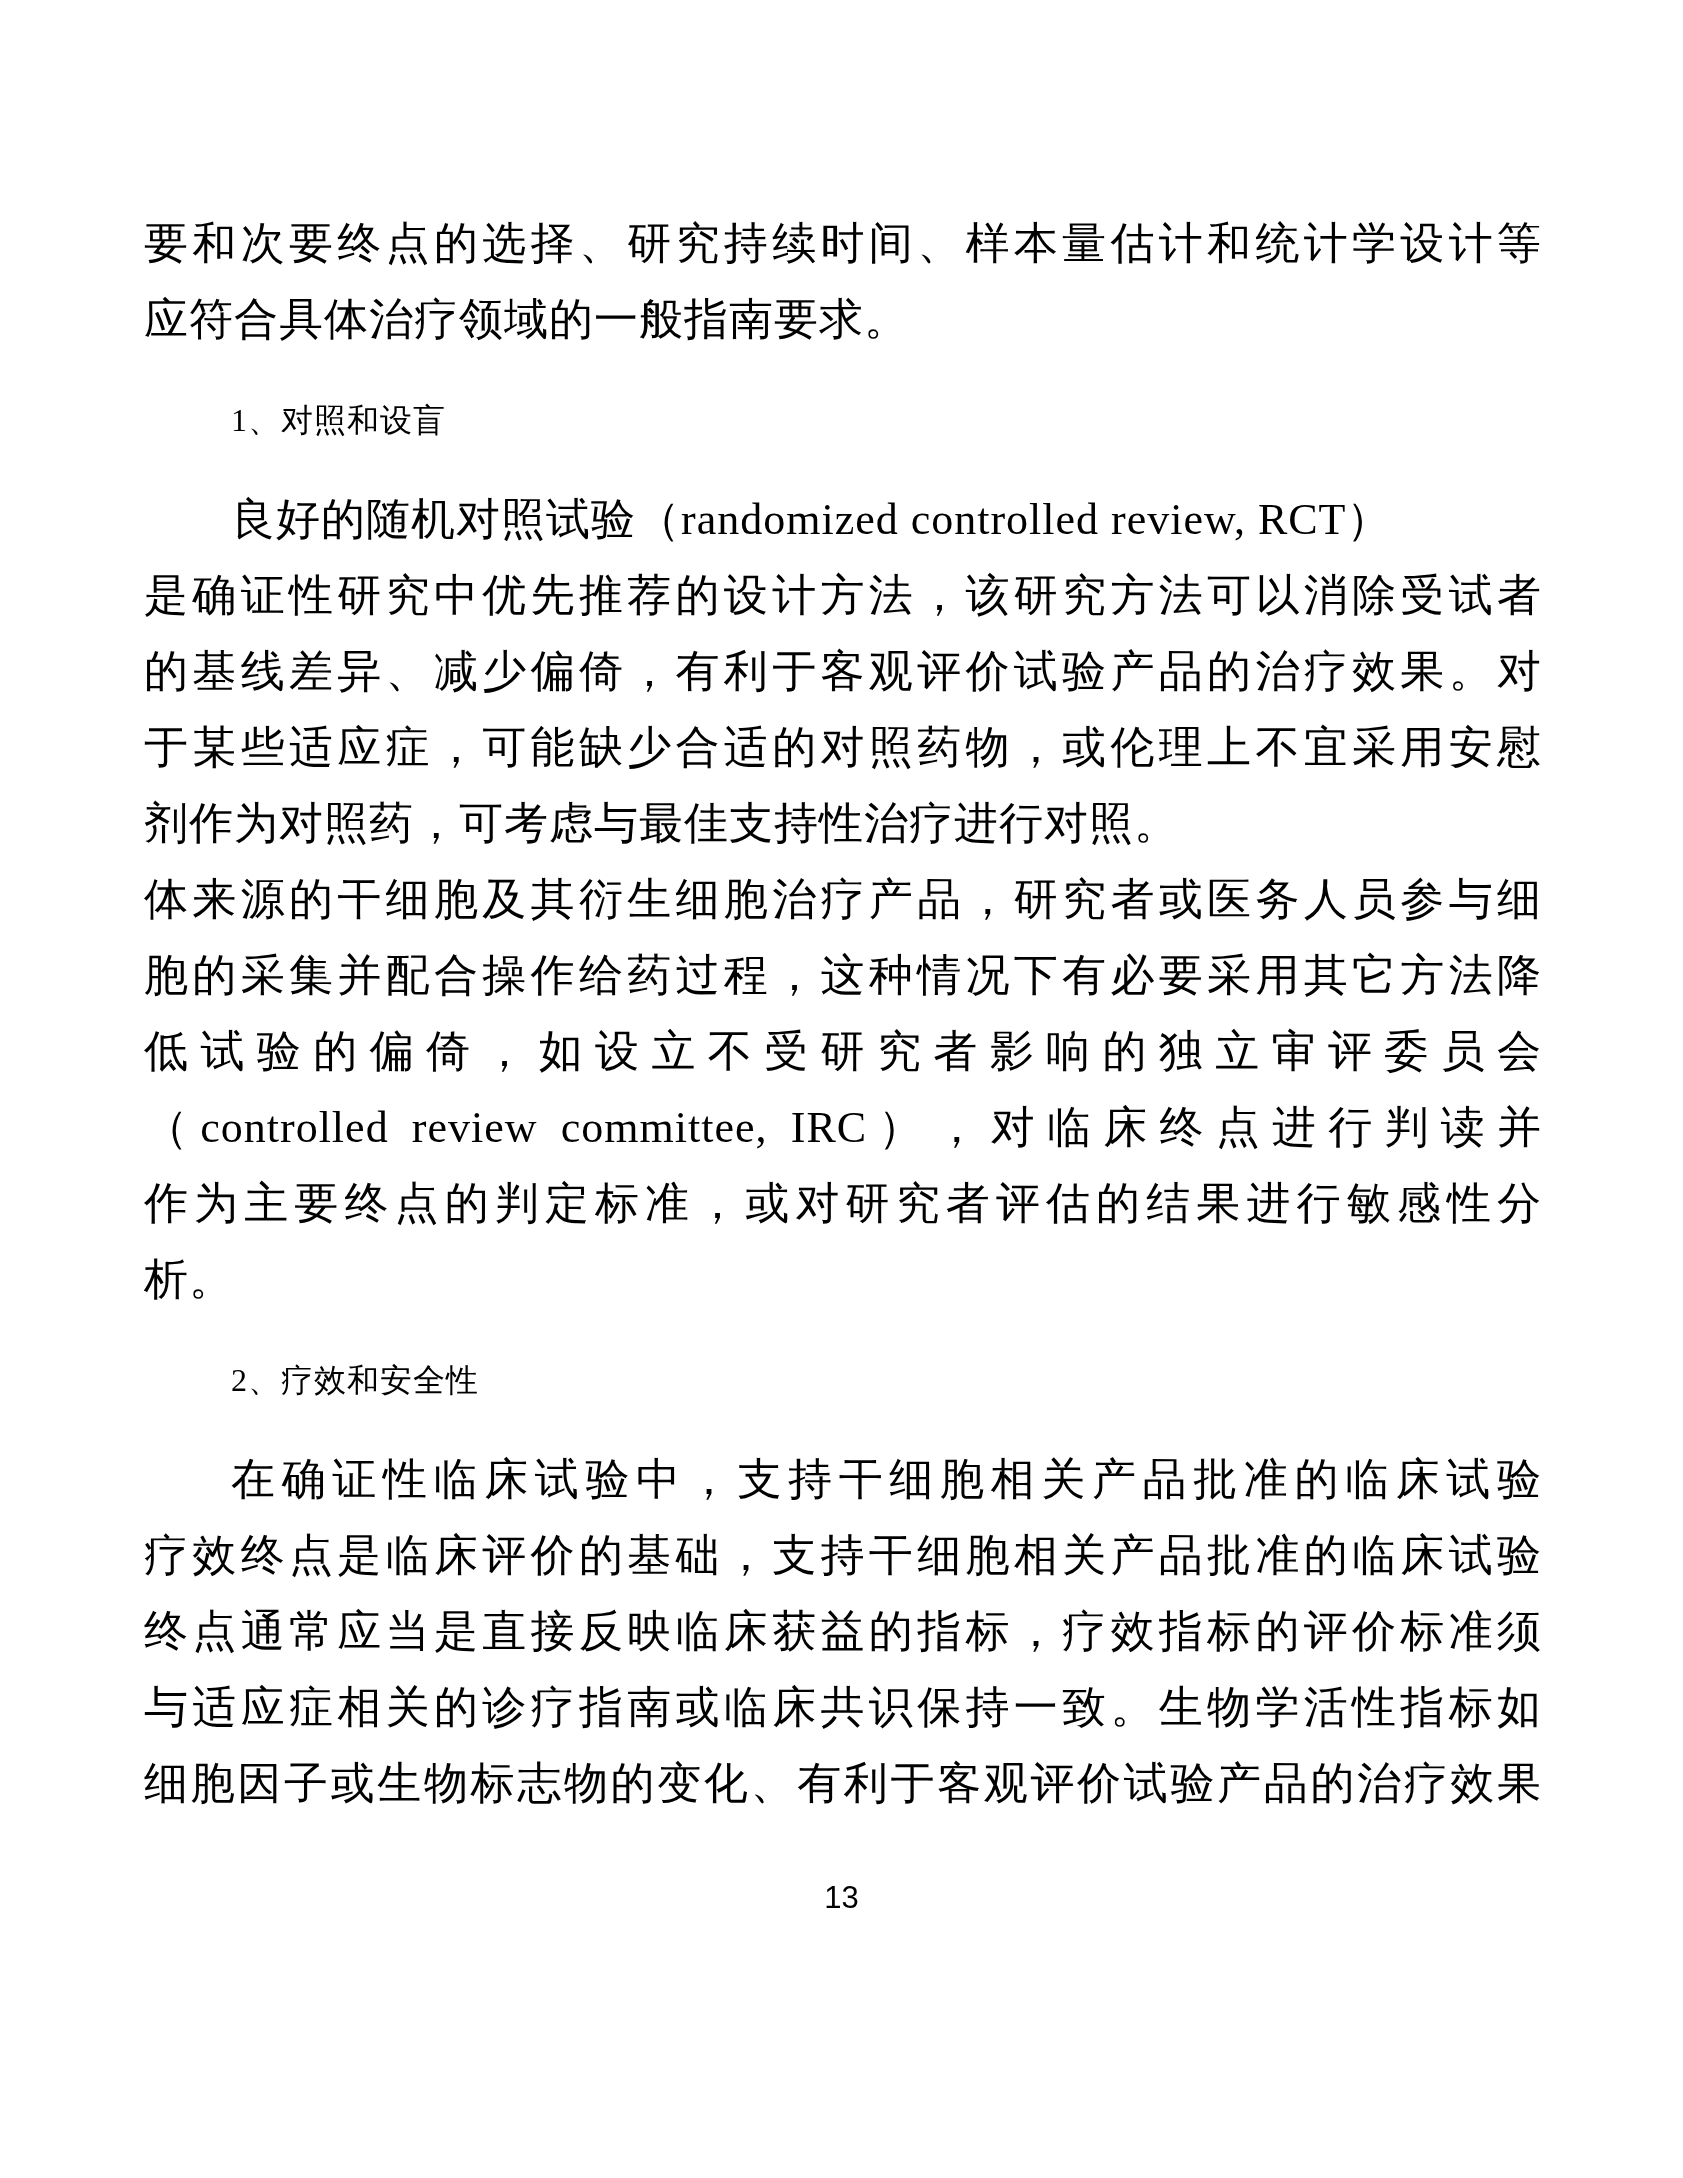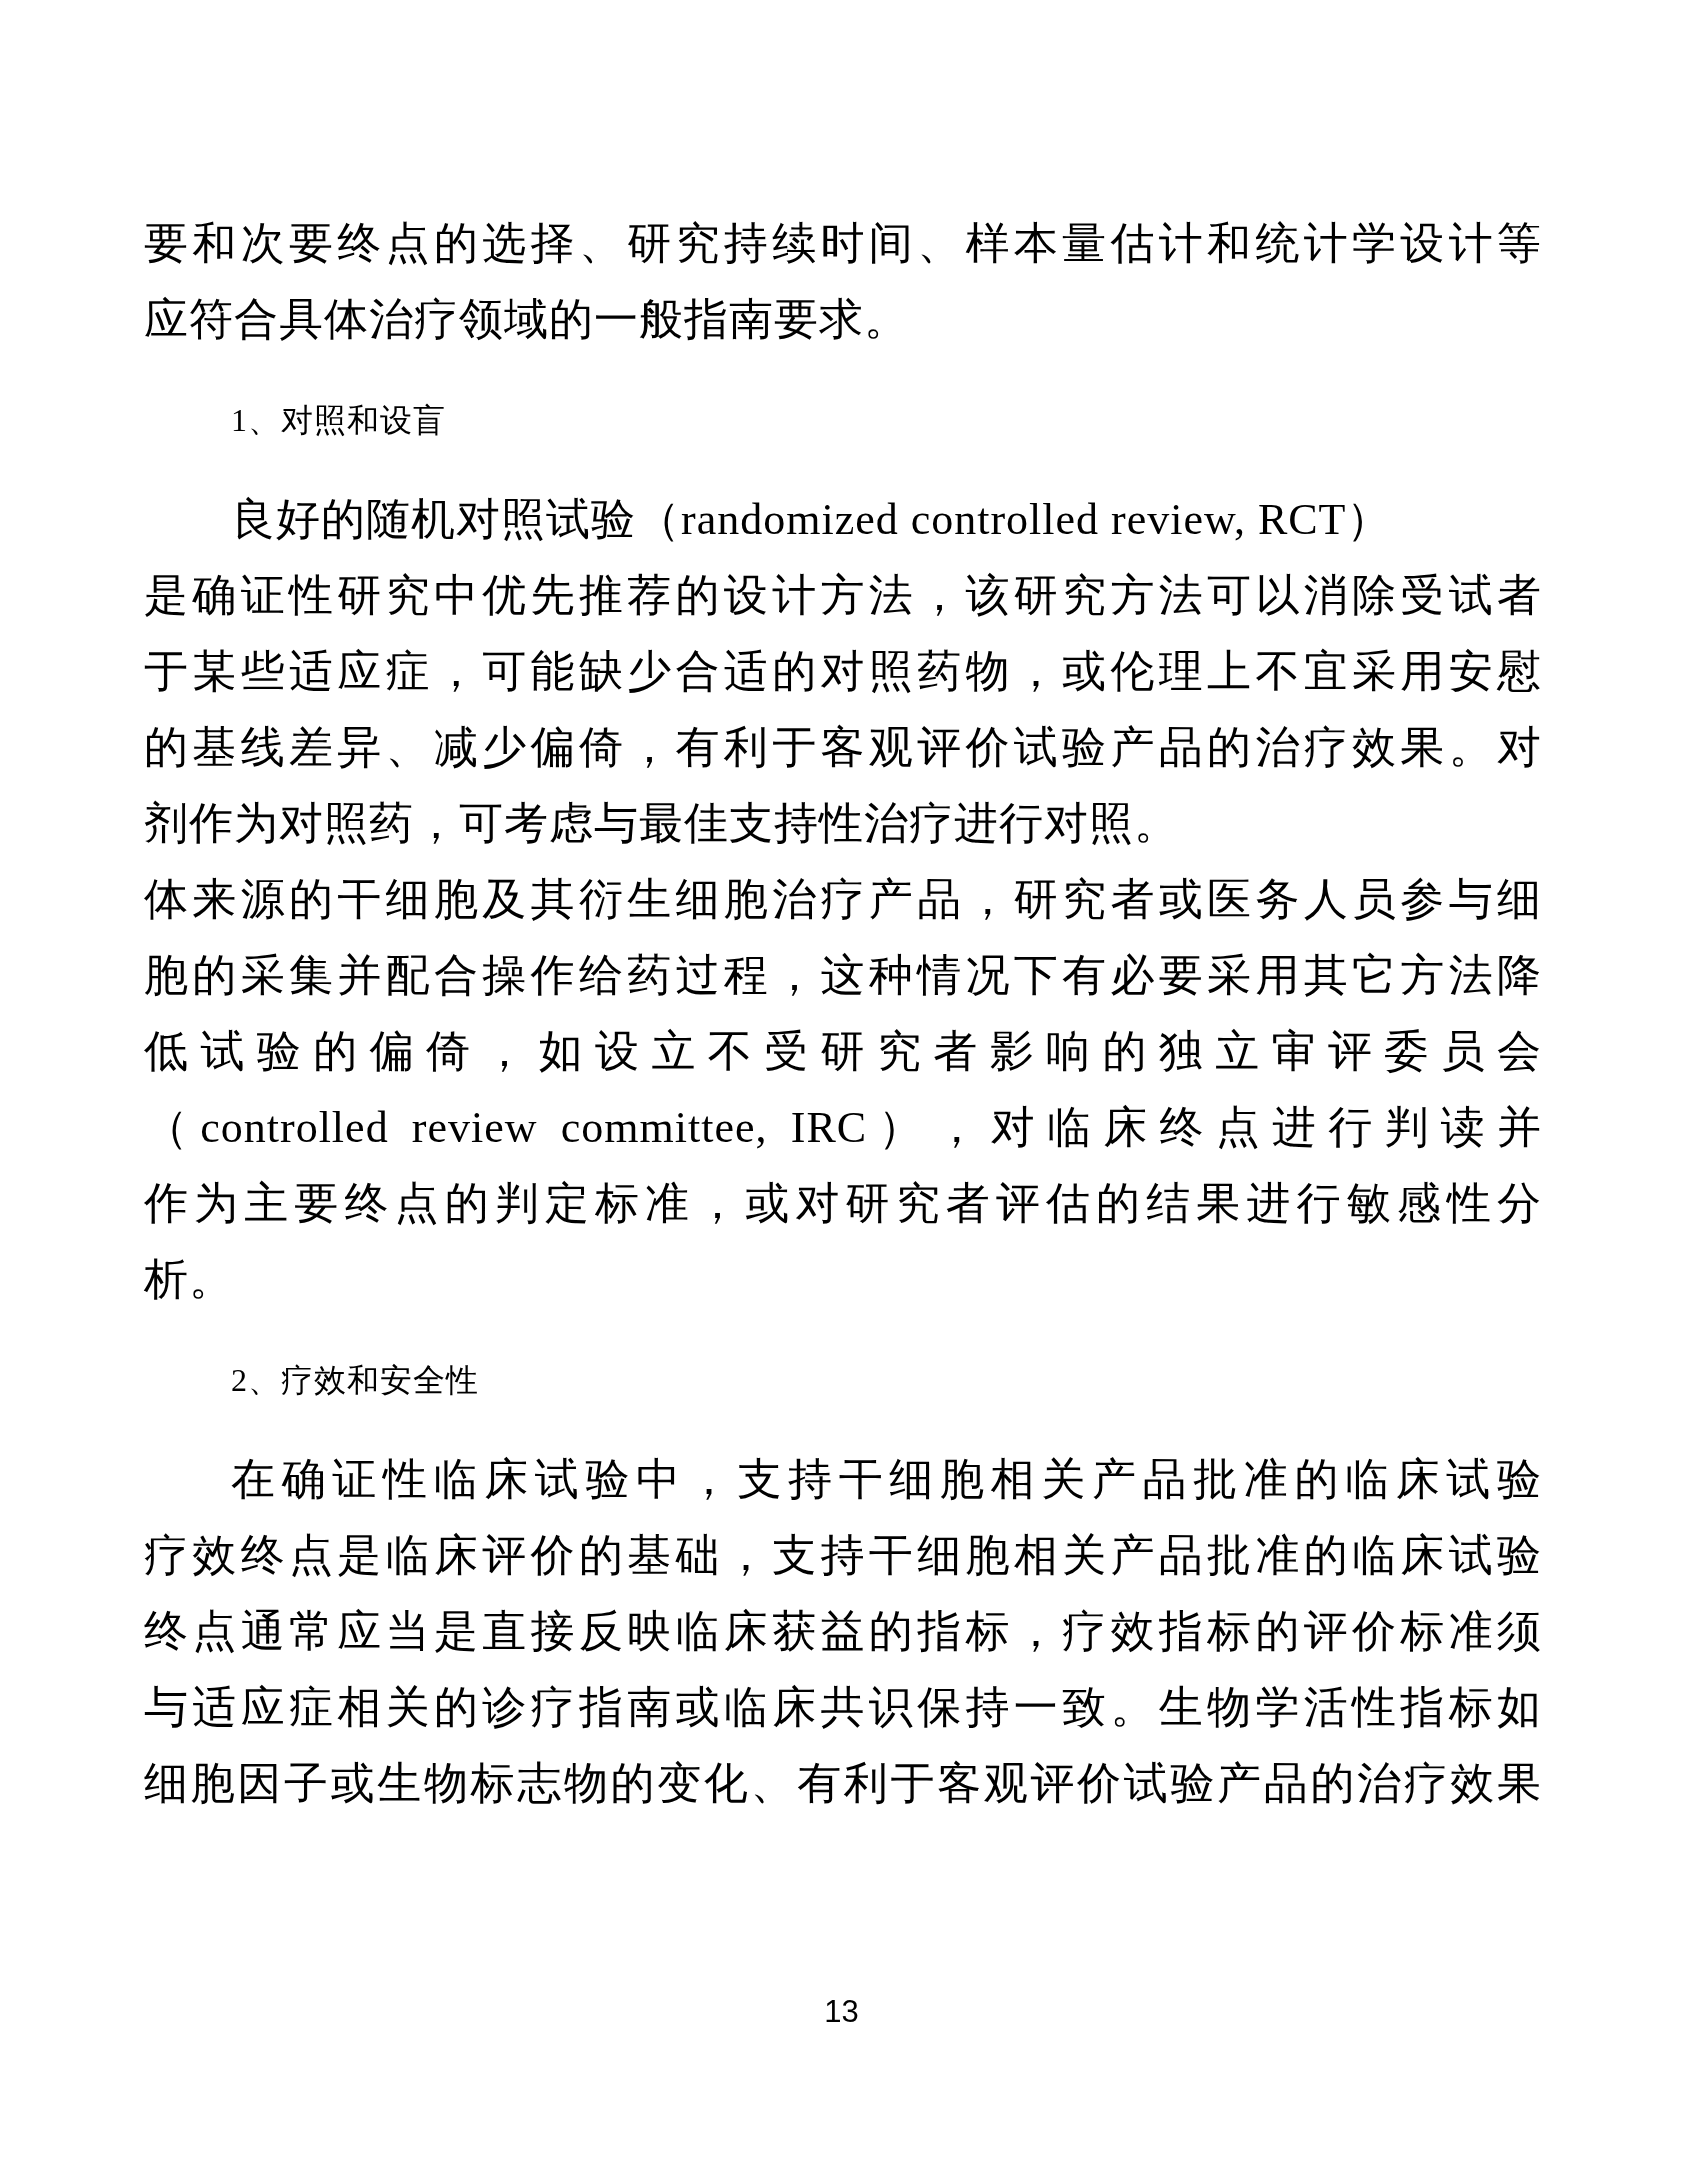--- a/index.html
+++ b/index.html
@@ -40,21 +40,21 @@
     margin-top: 24px;
   }
   .heading {
     font-size: 32px;
     line-height: 76px;
     padding-left: 87px;
   }
   .footer {
     position: absolute;
     left: 0;
-    top: 1992px;
+    top: 1878px;
     width: 100%;
     text-align: center;
     font-family: "Liberation Sans", "DejaVu Sans", sans-serif;
     font-size: 31px;
     line-height: 40px;
     color: #000000;
   }
 </style>
 </head>
 <body>
@@ -62,22 +62,22 @@
 <div class="page">
   <div class="content">
 
     <div class="line full">要和次要终点的选择、研究持续时间、样本量估计和统计学设计等</div>
     <div class="line">应符合具体治疗领域的一般指南要求。</div>
 
     <div class="line heading mt">1、对照和设盲</div>
 
     <div class="line indent mt">良好的随机对照试验（randomized controlled review, RCT）</div>
     <div class="line full">是确证性研究中优先推荐的设计方法，该研究方法可以消除受试者</div>
+    <div class="line full">的基线差异、减少偏倚，有利于客观评价试验产品的治疗效果。对</div>
     <div class="line full">于某些适应症，可能缺少合适的对照药物，或伦理上不宜采用安慰</div>
-    <div class="line full">的基线差异、减少偏倚，有利于客观评价试验产品的治疗效果。对</div>
     <div class="line">剂作为对照药，可考虑与最佳支持性治疗进行对照。</div>
 
     <div class="line full">体来源的干细胞及其衍生细胞治疗产品，研究者或医务人员参与细</div>
     <div class="line full">胞的采集并配合操作给药过程，这种情况下有必要采用其它方法降</div>
     <div class="line full">低试验的偏倚，如设立不受研究者影响的独立审评委员会</div>
     <div class="line full">（controlled review committee, IRC），对临床终点进行判读并</div>
     <div class="line full">作为主要终点的判定标准，或对研究者评估的结果进行敏感性分</div>
     <div class="line">析。</div>
 
     <div class="line heading mt">2、疗效和安全性</div>

